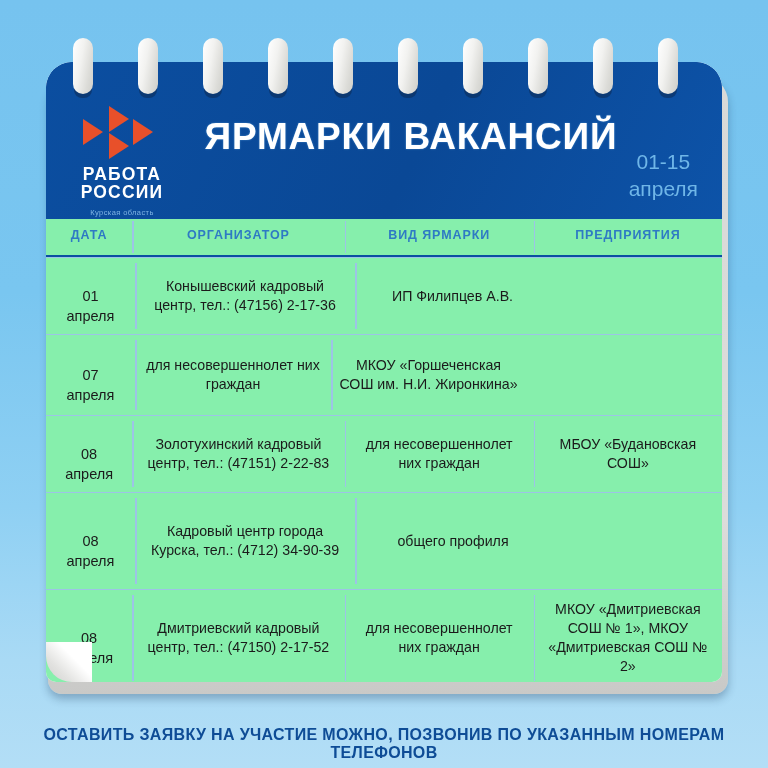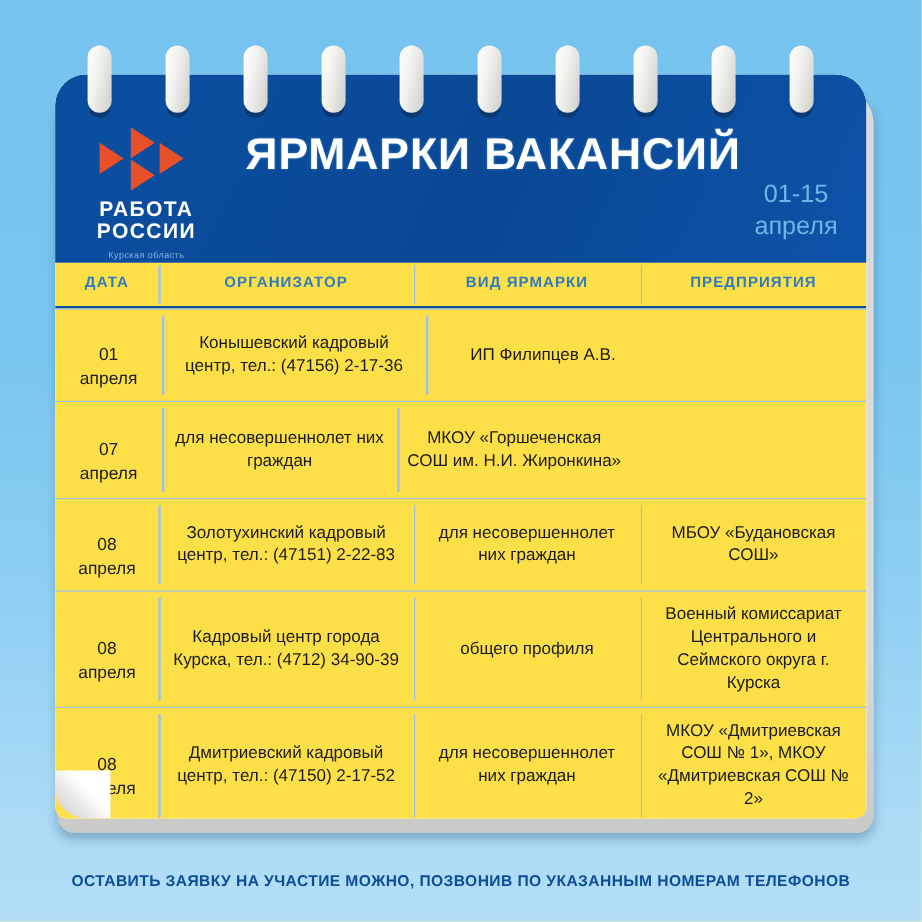--- a/index.html
+++ b/index.html
@@ -138,21 +138,21 @@
   #logo-region {
     margin-top: 7px;
     font-size: 7.5px;
     letter-spacing: .4px;
     color: #7fb4e4;
   }
 
   #title {
     position: absolute;
     left: 150px;
-    top: 46px;
+    top: 54px;
     width: 430px;
     text-align: center;
     font-size: 37px;
     font-weight: bold;
     letter-spacing: .8px;
     color: #ffffff;
     z-index: 3;
     text-shadow: 0 0 2px rgba(120,190,240,.55);
   }
 
@@ -164,21 +164,21 @@
     font-size: 21px;
     line-height: 27px;
     color: #6fb6e8;
     z-index: 3;
   }
 
   
   #table {
     position: relative;
     width: 100%;
-    background: #fde047;
+    background: #86efac;
   }
   .trow {
     display: flex;
     align-items: stretch;
     position: relative;
   }
   .trow + .trow { border-top: 1.5px solid #9dc3e6; }
 
   .cell {
     padding: 7px 8px;
@@ -235,21 +235,21 @@
     z-index: 6;
   }
 
   
   #footer {
     position: absolute;
     left: 0;
     top: 726px;
     width: 768px;
     text-align: center;
-    font-size: 13px;
+    font-size: 16px;
     font-weight: bold;
     letter-spacing: .35px;
     color: #0e4c96;
     z-index: 30;
   }
 </style>
 </head>
 <body>
 
 <div id="rings">
@@ -342,22 +342,20 @@
       <div class="trow body-row r4">
         <div class="cell c-date">
           <div>
             <div>08</div>
             <div>апреля</div>
           </div>
         </div>
         <div class="cell c-org">Кадровый центр города Курска,
 тел.: (4712) 34-90-39</div>
         <div class="cell c-type">общего профиля</div>
-        <div class="cell c-ent">Военный комиссариат Центрального и Сеймского округа
-г. Курска</div>
       </div>
 
       <div class="trow body-row r5">
         <div class="cell c-date">
           <div>
             <div>08</div>
             <div>апреля</div>
           </div>
         </div>
         <div class="cell c-org">Дмитриевский кадровый центр,

